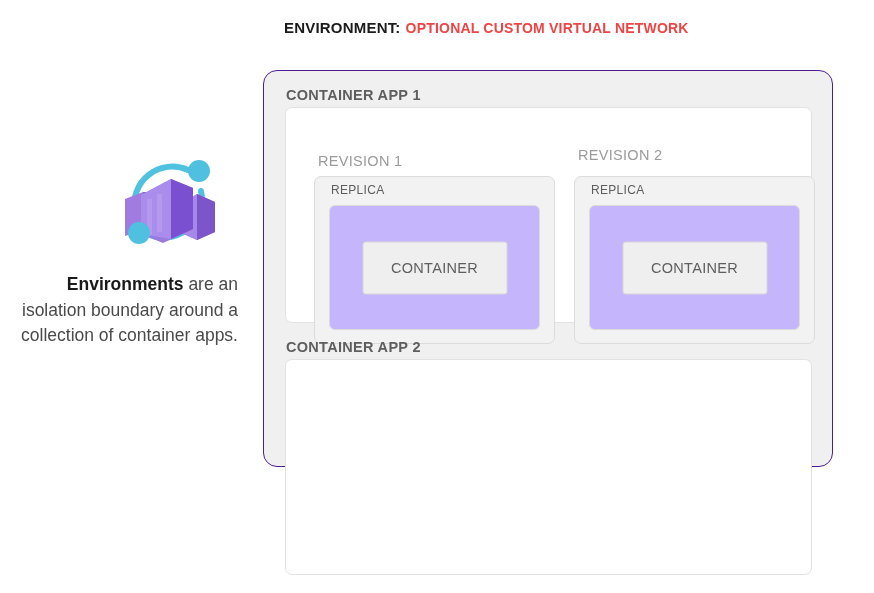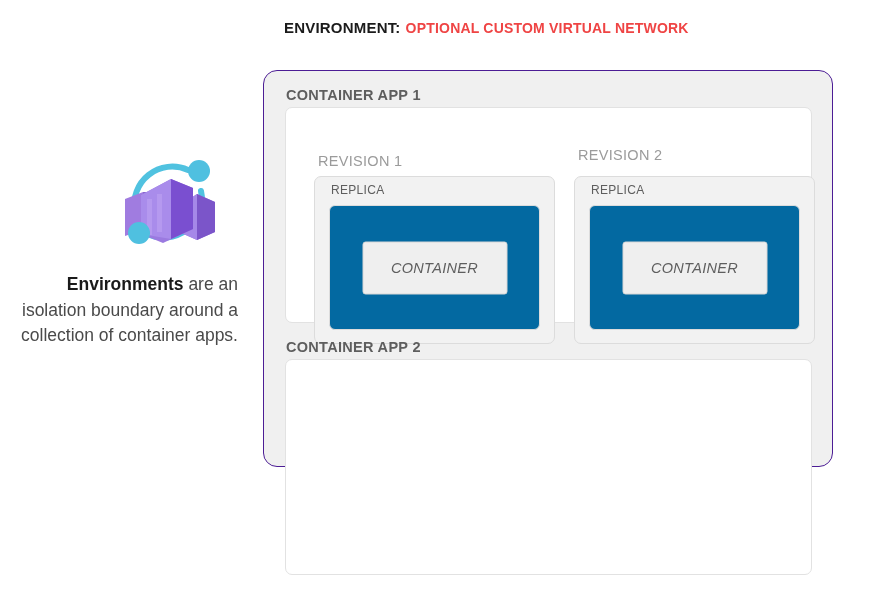--- a/index.html
+++ b/index.html
@@ -141,24 +141,23 @@
     white-space: nowrap;
   }
 
   .replica-box {
     position: absolute;
     box-sizing: border-box;
     left: 14px;
     top: 28px;
     right: 14px;
     bottom: 13px;
-    background: #0369a1;
+    background: #c4b5fd;
     border: 1px solid #dcdcdc;
     border-radius: 6px;
-    font-style: italic;
   }
 
   .container-box {
     position: absolute;
     box-sizing: border-box;
     left: 50%;
     top: 50%;
     transform: translate(-50%, -50%);
     width: 145px;
     height: 53px;

